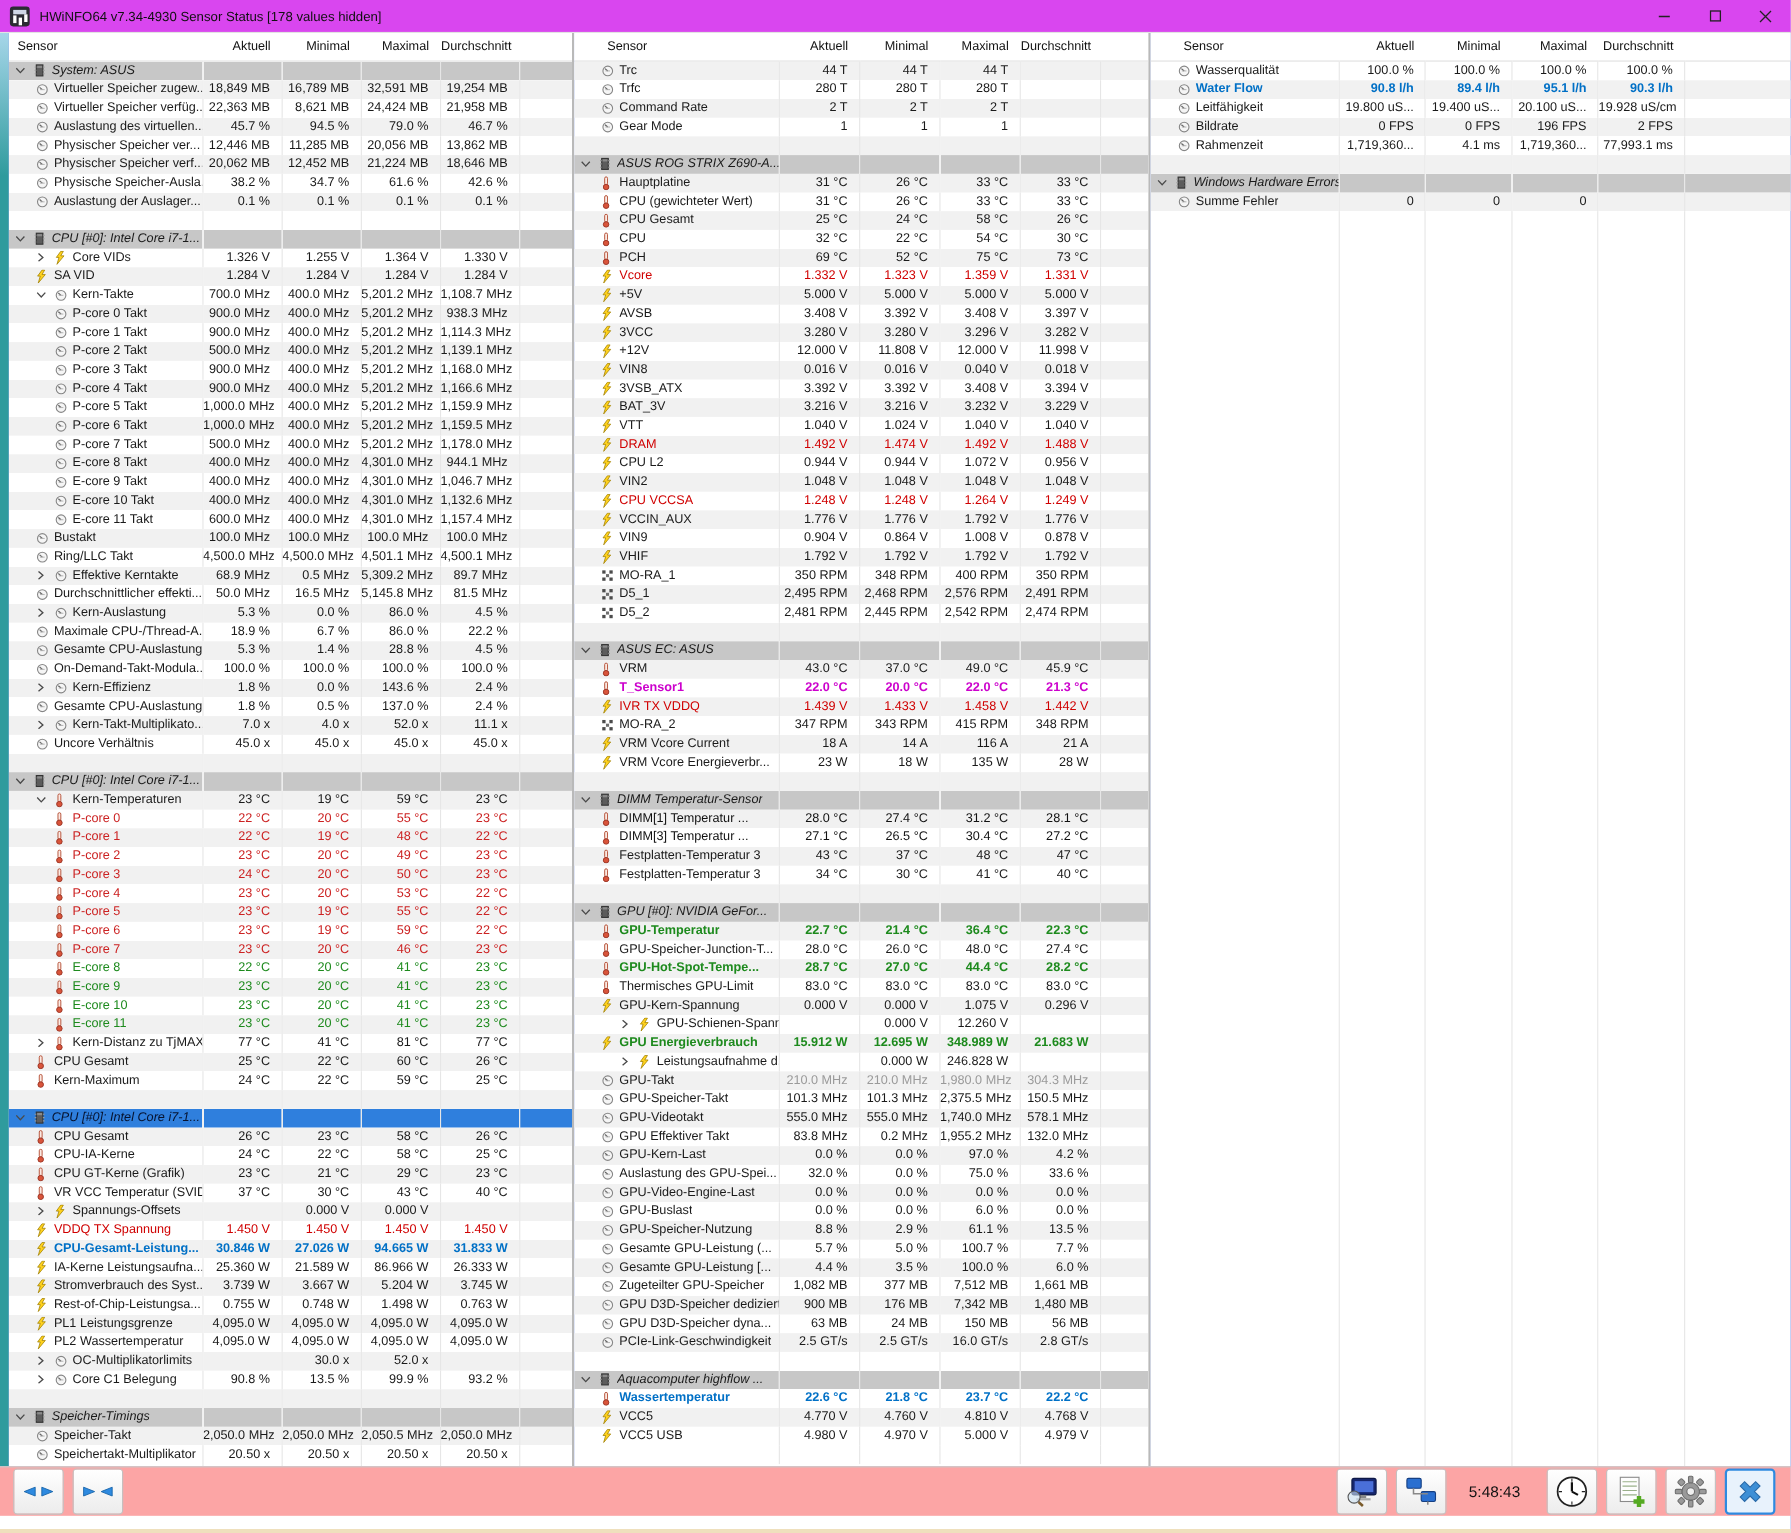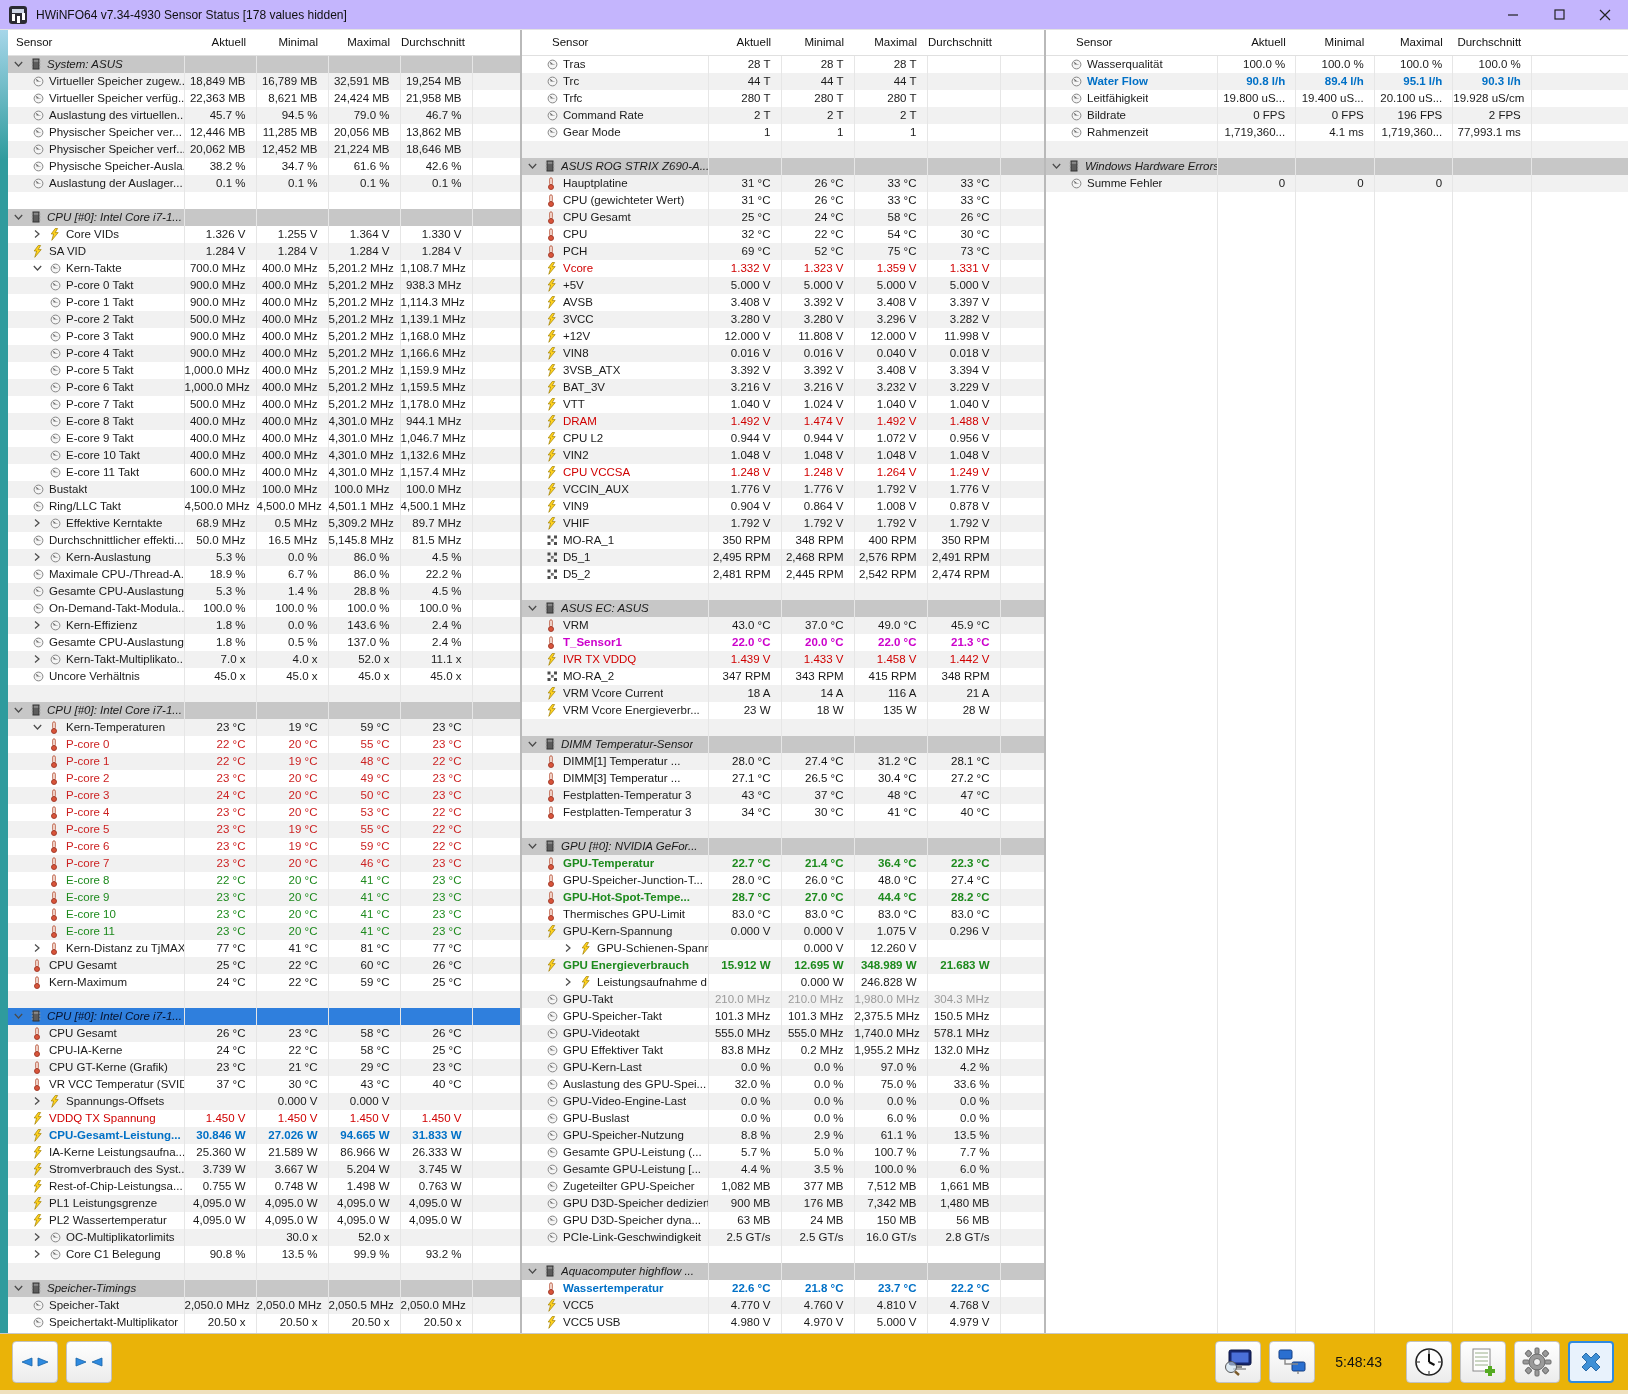--- a/index.html
+++ b/index.html
@@ -4,21 +4,21 @@
 <style>
   :root{
     --red:#d00000; --grn:#1d8a1d; --blu:#0070c6; --mag:#cc00cc; --gray:#9a9a9a;
     --selected:#2f7fdd; --section:#c7c7c7; --accent:#2e8ae0;
   }
   *{box-sizing:border-box}
   html,body{margin:0;padding:0}
   body{width:1628px;height:1394px;position:relative;overflow:hidden;
        font-family:"Liberation Sans",sans-serif;background:#fff;}
   
-  .titlebar{height:30px;background:#c4b5fd;display:flex;align-items:center;border-bottom:1px solid #e3e3e3}
+  .titlebar{height:30px;background:#d946ef;display:flex;align-items:center;border-bottom:1px solid #e3e3e3}
   .appicon{width:18px;height:18px;margin-left:9px;border-radius:3px;background:#2b2b33;position:relative;flex:0 0 auto}
   .appicon:before{content:"";position:absolute;left:3px;right:3px;top:3px;height:4px;background:#cfd6e6}
   .appicon:after{content:"";position:absolute;left:3px;bottom:3px;width:3px;height:7px;background:#fff;
      box-shadow:5px 2px 0 #fff,10px -1px 0 #fff}
   .title{font-size:12px;color:#101010;margin-left:9px;white-space:nowrap}
   .winbtns{margin-left:auto;display:flex;height:100%}
   .winbtn{width:46px;height:100%;display:flex;align-items:center;justify-content:center;color:#222}
   .winbtn svg{display:block}
   
   .main{position:absolute;top:30px;left:0;width:1628px;height:1303px;display:flex;background:#1d4ed8}
@@ -47,21 +47,21 @@
   tr.mb td{color:var(--mag);font-weight:bold}
   tr.bold td{color:#111;font-weight:normal}
   tr.gv td.vc{color:var(--gray)}
   .lrow{display:flex;align-items:center;height:17px;padding-left:25px}
   tr.sec .lrow{padding-left:6px}
   .tree{width:17px;flex:0 0 auto;display:flex;align-items:center;justify-content:flex-start}
   .sp{width:17px;flex:0 0 auto}
   .ic{width:16px;flex:0 0 auto;display:flex;align-items:center}
   .lbl{overflow:hidden;text-overflow:clip;white-space:nowrap}
   
-  .toolbar{position:absolute;top:1333px;left:0;width:1628px;height:57px;background:#eab308;
+  .toolbar{position:absolute;top:1333px;left:0;width:1628px;height:45px;background:#fca5a5;
            border-top:1px solid #c9c9c9;display:flex;align-items:center}
   .tbtn{width:46px;height:42px;border:1px solid #c2c2c2;border-radius:4px;
         background:linear-gradient(#ffffff,#ececec);display:flex;align-items:center;justify-content:center;
         margin-left:8px;flex:0 0 auto}
   .tbtn.active{border:2px solid var(--accent);background:#e8f2fc}
   .lgroup{display:flex;margin-left:4px}
   .rgroup{display:flex;align-items:center;margin-left:auto;margin-right:14px}
   .time{font-size:14px;color:#111;margin:0 16px 0 20px}
   .desk{position:absolute;bottom:0;left:0;width:1628px;height:4px;background:#efe0bd}
 </style>
@@ -1646,39 +1646,20 @@
           <tr>
             <th class="sh">Sensor</th>
             <th class="vh">Aktuell</th>
             <th class="vh">Minimal</th>
             <th class="vh">Maximal</th>
             <th class="vh">Durchschnitt</th>
             <th></th>
           </tr>
         </thead>
         <tbody>
-          <tr class="">
-            <td class="lc">
-              <div class="lrow">
-                <span class="ic">
-                  <svg width="11" height="11" viewBox="0 0 11 11">
-                    <circle cx="5.5" cy="5.5" r="4.4" fill="#f5f5f5" stroke="#868686"></circle>
-                    <line x1="5.5" y1="5.5" x2="3" y2="3.4" stroke="#666" stroke-width="1.1"></line>
-                    <line x1="3.4" y1="5.5" x2="7.6" y2="5.5" stroke="#aaa" stroke-width="0.8"></line>
-                  </svg>
-                </span>
-                <span class="lbl">Tras</span>
-              </div>
-            </td>
-            <td class="vc">28 T</td>
-            <td class="vc">28 T</td>
-            <td class="vc">28 T</td>
-            <td class="vc"></td>
-            <td class="tc"></td>
-          </tr>
           <tr class="odd">
             <td class="lc">
               <div class="lrow">
                 <span class="ic">
                   <svg width="11" height="11" viewBox="0 0 11 11">
                     <circle cx="5.5" cy="5.5" r="4.4" fill="#f5f5f5" stroke="#868686"></circle>
                     <line x1="5.5" y1="5.5" x2="3" y2="3.4" stroke="#666" stroke-width="1.1"></line>
                     <line x1="3.4" y1="5.5" x2="7.6" y2="5.5" stroke="#aaa" stroke-width="0.8"></line>
                   </svg>
                 </span>

